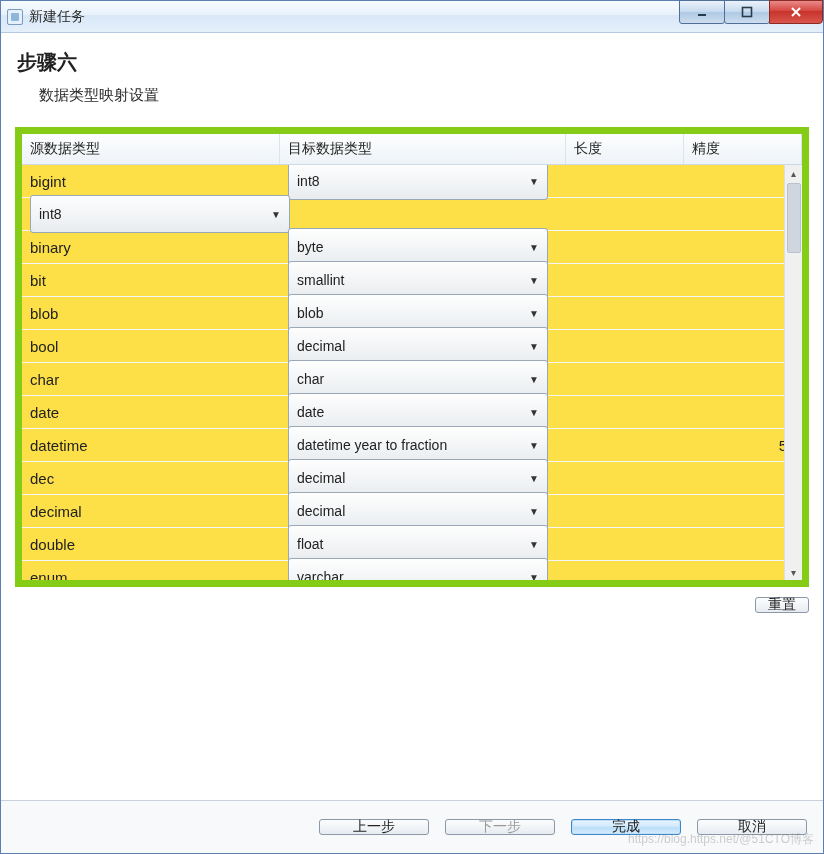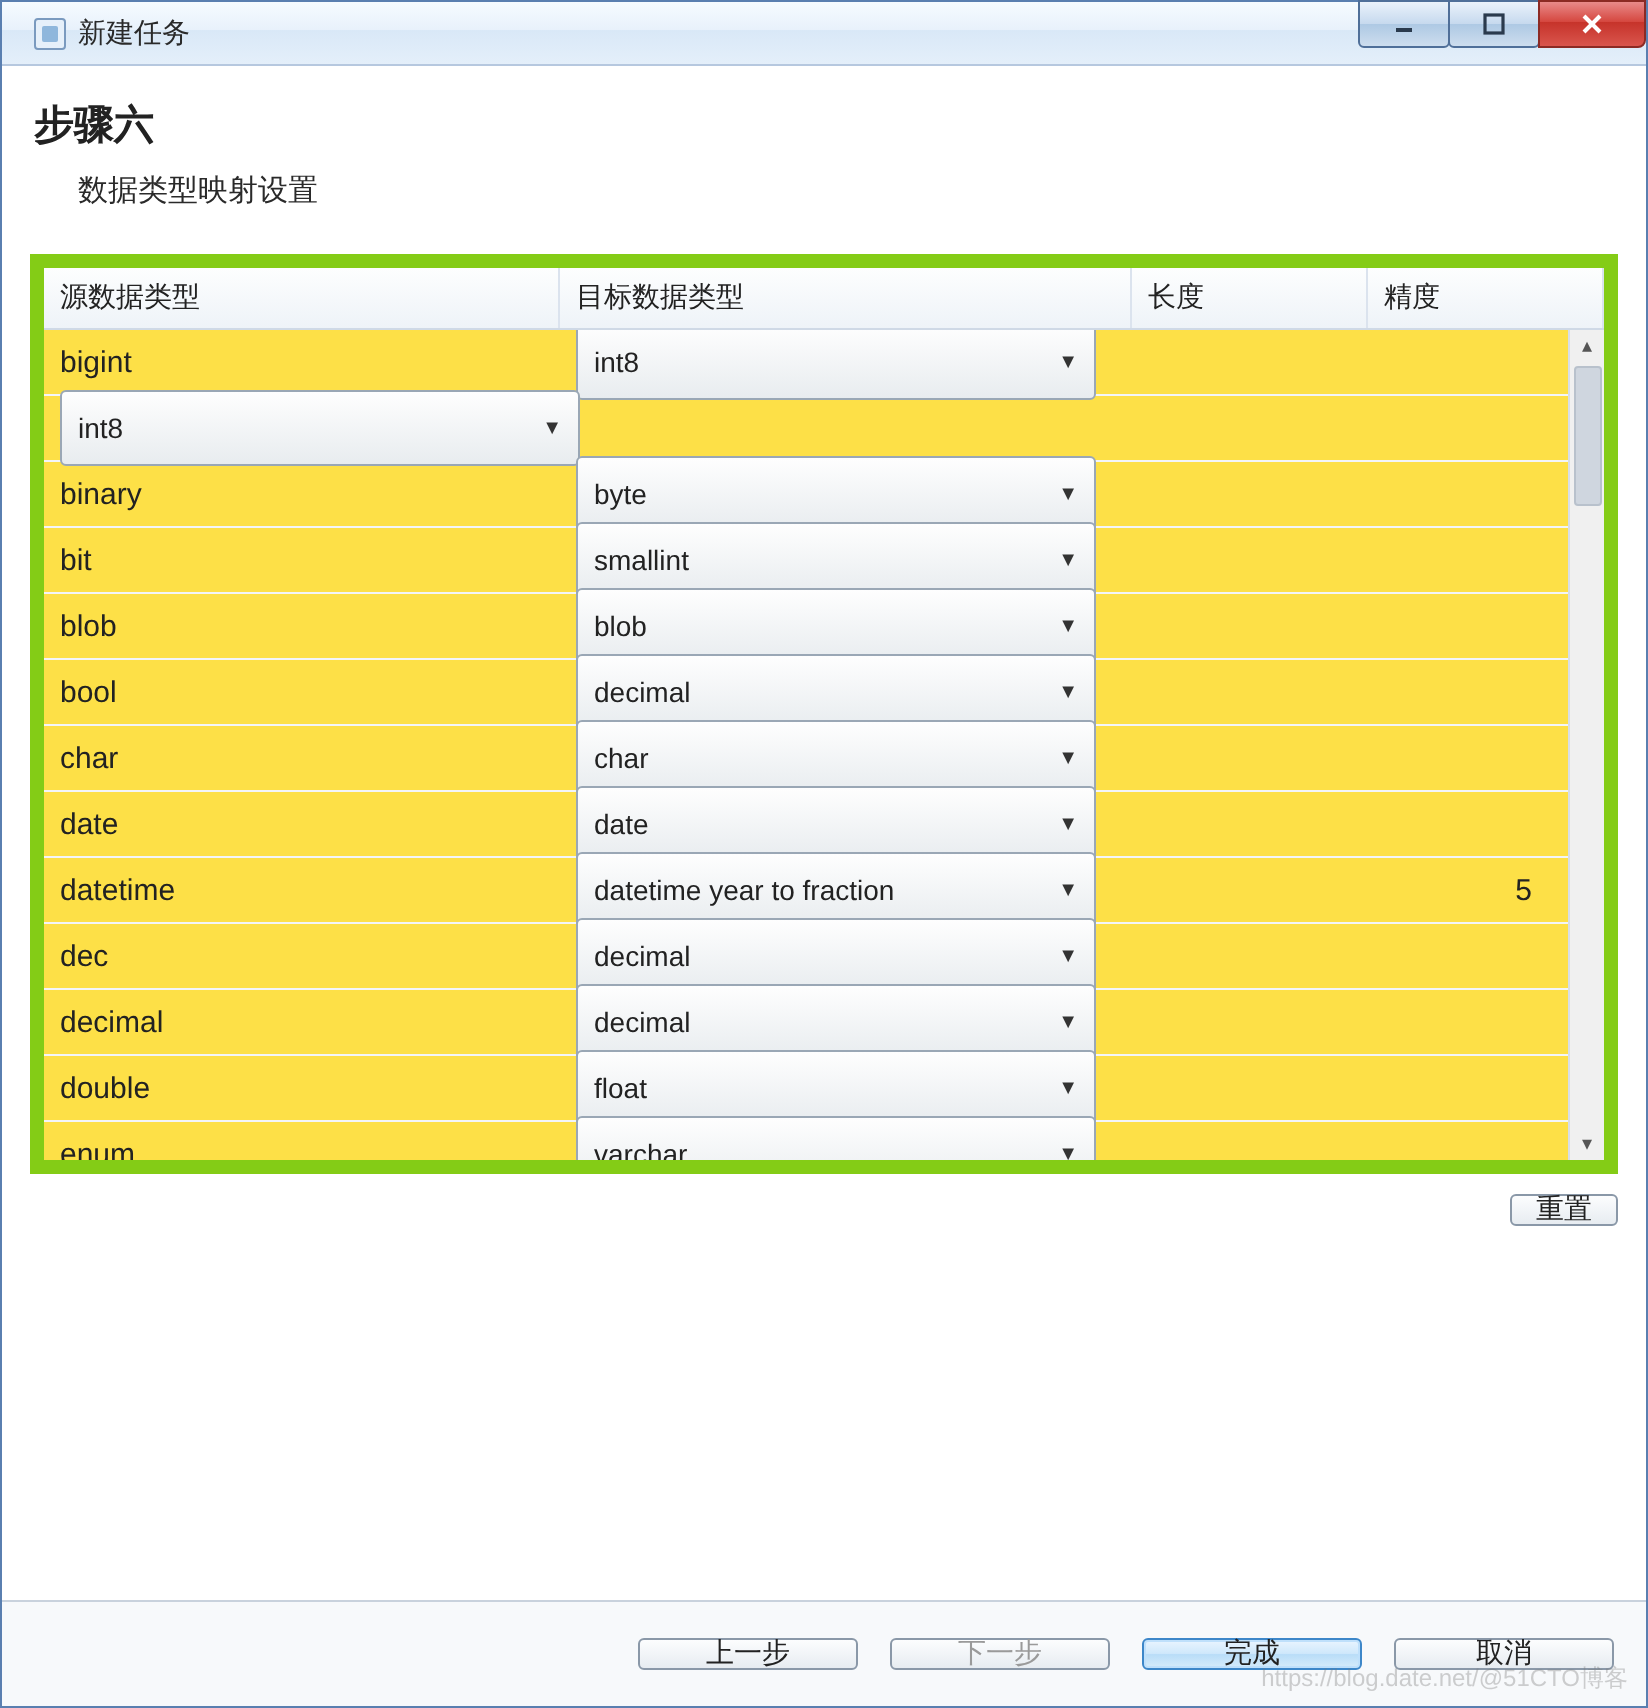--- a/index.html
+++ b/index.html
@@ -19,21 +19,21 @@
     display: flex;
     flex-direction: column;
     background: #fff;
   }
   .titlebar {
     height: 32px;
     background: linear-gradient(to bottom, #f6fbff 0%, #e8f1fb 45%, #d9e8f7 46%, #e4effa 100%);
     border-bottom: 1px solid #b6c8df;
     display: flex;
     align-items: center;
-    padding: 0 0 0 16px;
+    padding: 0 0 0 6px;
     position: relative;
   }
   .titlebar .appicon {
     width: 16px; height: 16px;
     margin-right: 6px;
     display: inline-block;
     border: 1px solid #7a9abf;
     background: #e6f0fa;
     border-radius: 2px;
     position: relative;
@@ -129,21 +129,21 @@
   }
   .scroll-thumb {
     width:14px; flex:0 0 70px; margin-top:2px;
     background:#cfd6df; border:1px solid #b8c1cc; border-radius:2px;
   }
   .trow {
     display: flex;
     align-items: center;
     height: 33px;
     border-bottom: 1px solid #f3f5f8;
-    padding-right: 30px;
+    padding-right: 9px;
   }
   .td { padding: 0 8px; font-size: 15px; color:#222; }
   .td.col-src { width:258px; }
   .td.col-dst { width:286px; display:flex; align-items:center; }
   .td.col-len { width:118px; text-align:right; }
   .td.col-prec { flex:1; text-align:right; padding-right: 6px; }
   .combo {
     width: 260px;
     height: 38px;
     border: 1px solid #9aa7b5;
@@ -399,13 +399,13 @@
 
   <div class="footer">
     <div class="btn">上一步</div>
     <div class="btn disabled">下一步</div>
     <div class="btn primary">完成</div>
     <div class="btn">取消</div>
   </div>
 
 </div>
 
-<div class="watermark">https://blog.date.net/@51CTO博客</div>
+<div class="watermark">https://blog.https.net/@51CTO博客</div>
 
 </body></html>

